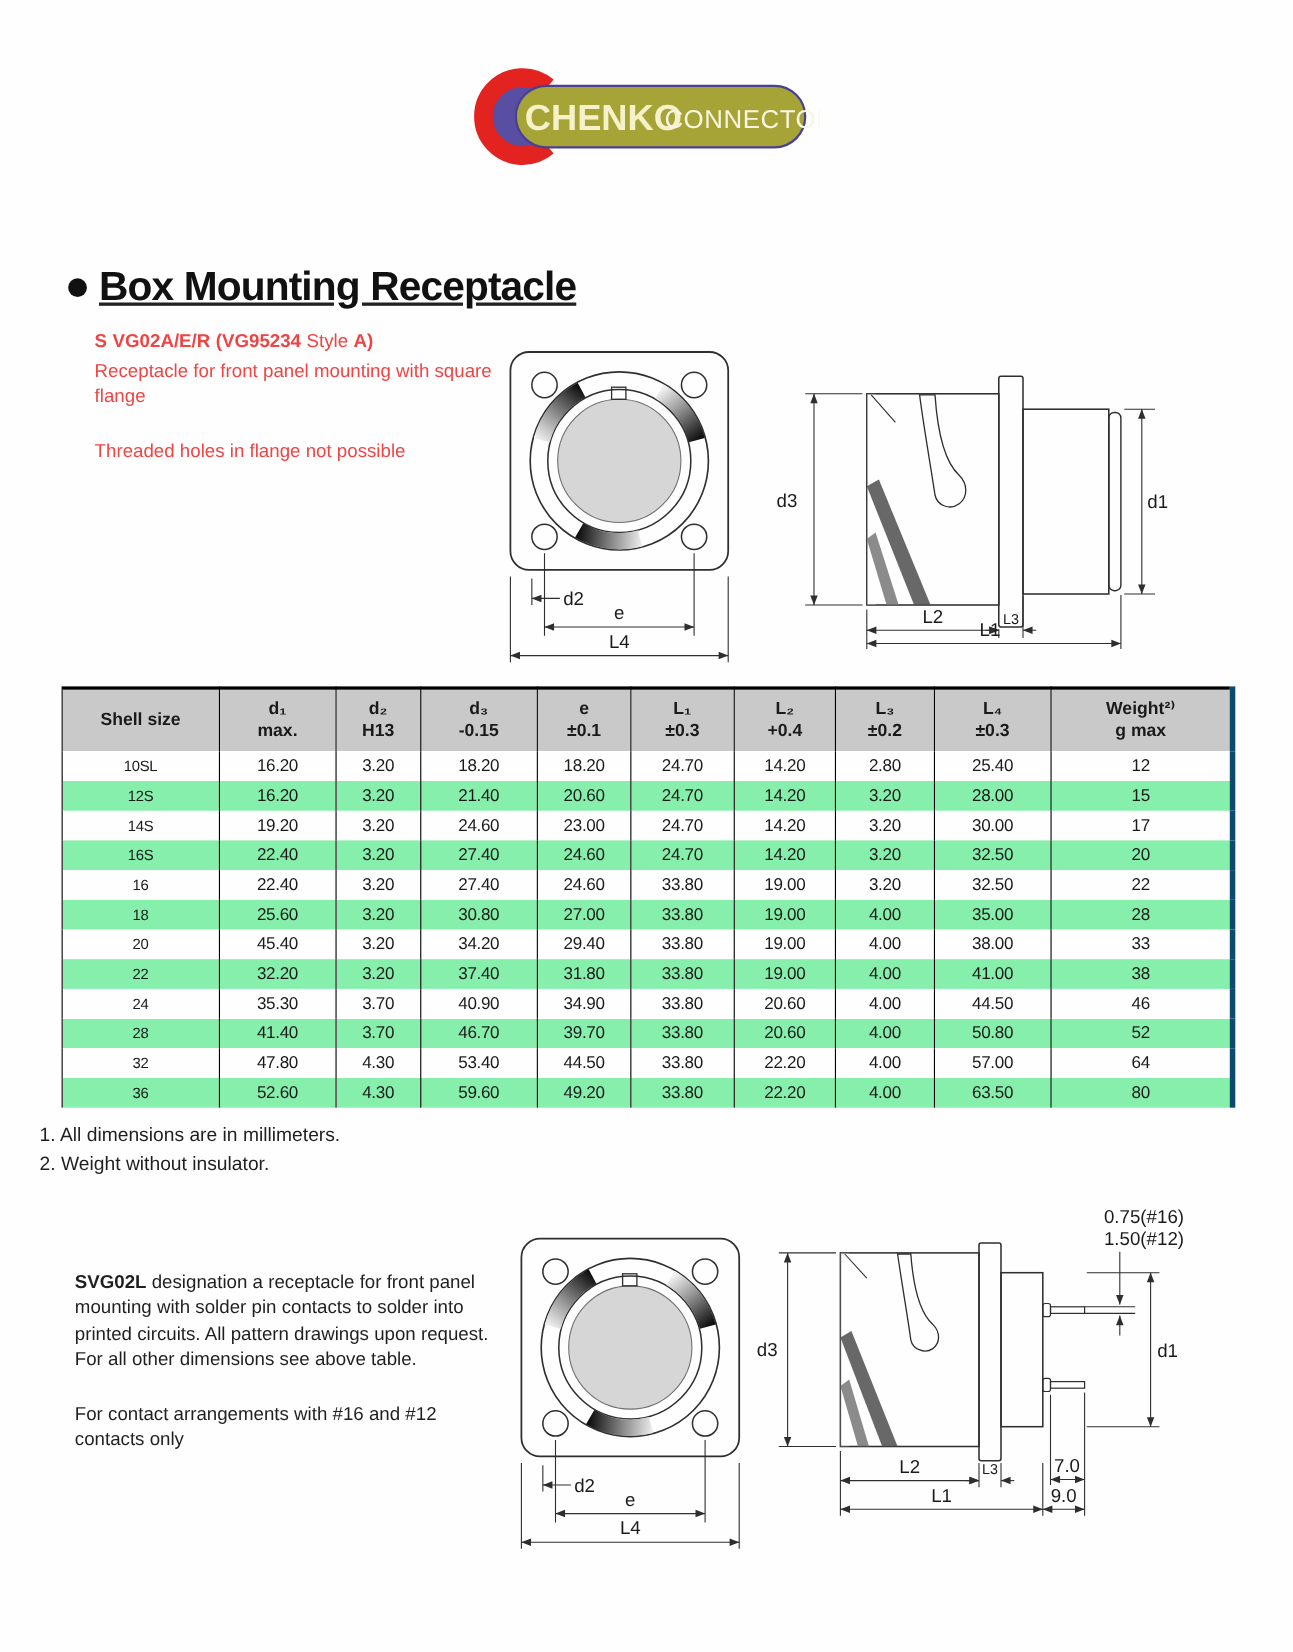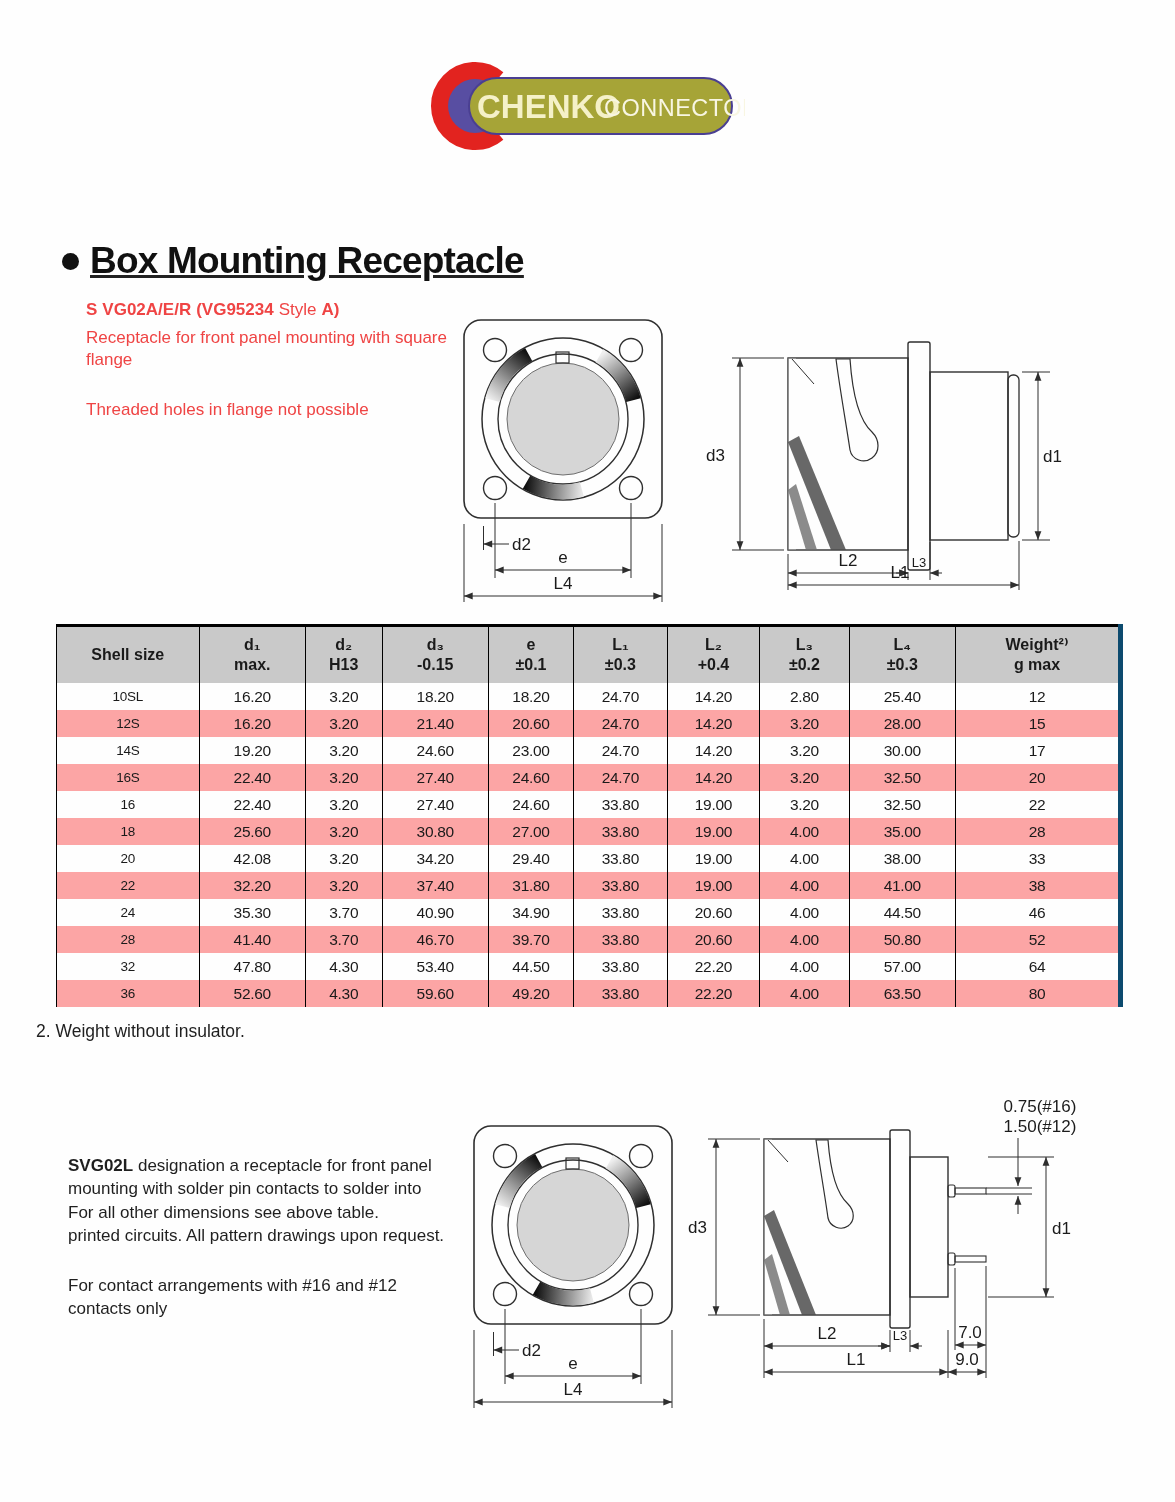--- a/index.html
+++ b/index.html
@@ -34,21 +34,21 @@
 
   
   .tblwrap{position:absolute;left:56px;top:624px;width:1067px;}
   table{width:100%;border-collapse:collapse;table-layout:fixed;
         border-left:1px solid #000;border-right:5px solid #0c4a6e;border-top:3px solid #000;}
   th,td{border-left:1px solid #000;text-align:center;vertical-align:middle;overflow:hidden;padding:0;}
   th:first-child,td:first-child{border-left:none;}
   th{background:#c9c9c9;height:56px;font-size:16px;font-weight:bold;line-height:1.28;color:#1a1a1a;}
   td{height:27px;font-size:15.5px;letter-spacing:-0.3px;color:#1a1a1a;}
   td:first-child{font-size:13.5px;}
-  tr.alt td{background:#fca5a5;}
+  tr.alt td{background:#86efac;}
   col.c0{width:13.4%} col.c1{width:10%} col.c2{width:7.2%} col.c3{width:10%} col.c4{width:8%}
   col.c5{width:8.8%} col.c6{width:8.7%} col.c7{width:8.4%} col.c8{width:10%} col.c9{width:15.5%}
 
   
   .notes{position:absolute;left:36px;top:1018px;font-size:17.5px;line-height:1.52;color:#1f1f1f;}
 
   
   .sec2{position:absolute;left:68px;top:1122px;width:430px;font-size:17px;line-height:1.38;color:#1f1f1f;margin-top:32px;}
   .sec2 b{font-weight:bold;}
   .sec2 .p2{margin-top:26px;}
@@ -314,21 +314,21 @@
             <td>30.80</td>
             <td>27.00</td>
             <td>33.80</td>
             <td>19.00</td>
             <td>4.00</td>
             <td>35.00</td>
             <td>28</td>
           </tr>
           <tr>
             <td>20</td>
-            <td>42.08</td>
+            <td>45.40</td>
             <td>3.20</td>
             <td>34.20</td>
             <td>29.40</td>
             <td>33.80</td>
             <td>19.00</td>
             <td>4.00</td>
             <td>38.00</td>
             <td>33</td>
           </tr>
           <tr class="alt">
@@ -389,28 +389,29 @@
             <td>22.20</td>
             <td>4.00</td>
             <td>63.50</td>
             <td>80</td>
           </tr>
         </tbody>
       </table>
   </div>
 
   <div class="notes">
+    <div>1. All dimensions are in millimeters.</div>
     <div>2. Weight without insulator.</div>
   </div>
 
   <div class="sec2">
     <div><b>S</b><b>VG02L</b><span> designation a receptacle for front panel</span></div>
     <div>mounting with solder pin contacts to solder into</div>
+    <div>printed circuits. All pattern drawings upon request.</div>
     <div>For all other dimensions see above table.</div>
-    <div>printed circuits. All pattern drawings upon request.</div>
     <div class="p2">
       <div>For contact arrangements with #16 and #12</div>
       <div>contacts only</div>
     </div>
   </div>
 
   <svg class="fv2" viewBox="0 0 236 296">
     <rect x="12" y="10" width="198" height="198" rx="17" fill="#d4d4d4" class="ol" stroke-width="1.6"></rect>
     <circle cx="43" cy="40" r="11.5" fill="#fff" class="ol" stroke-width="1.4"></circle>
     <circle cx="179" cy="40" r="11.5" fill="#fff" class="ol" stroke-width="1.4"></circle>

